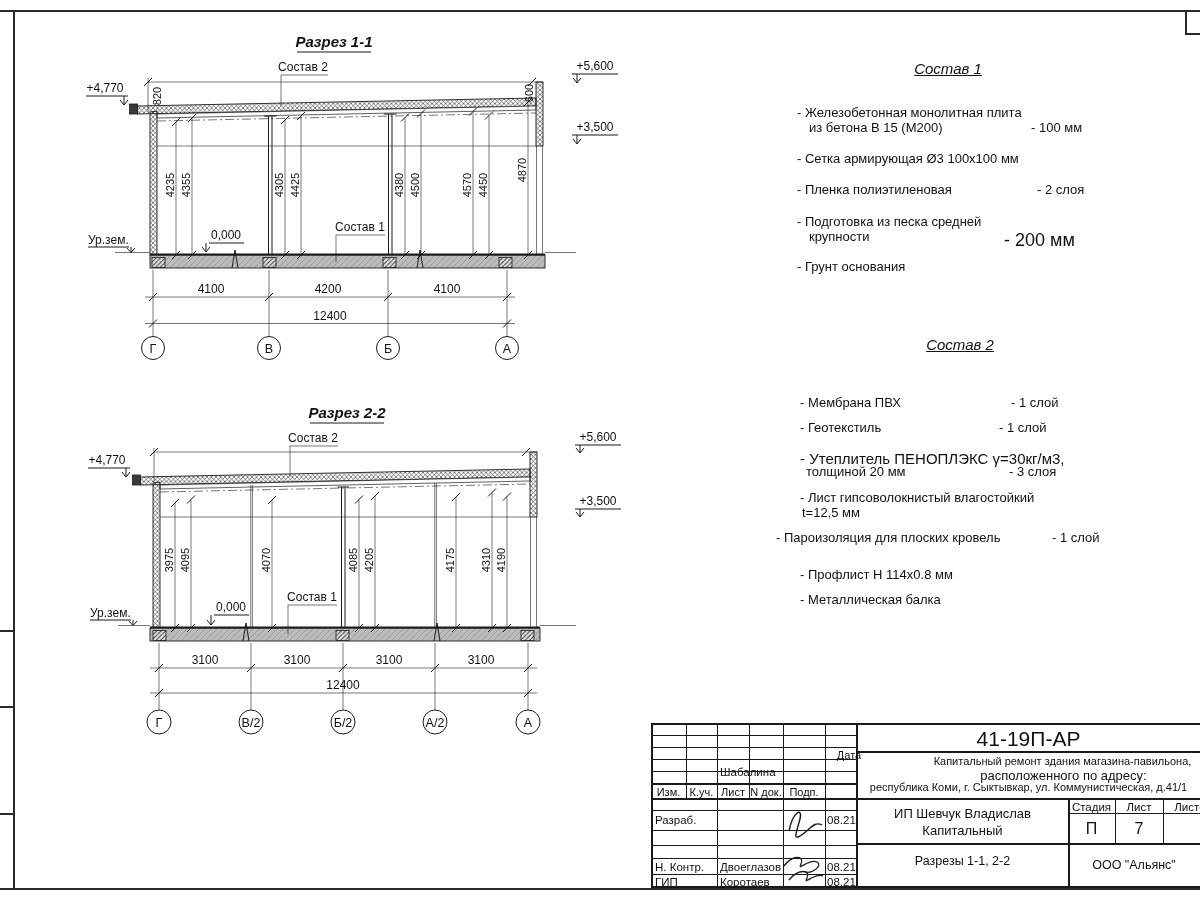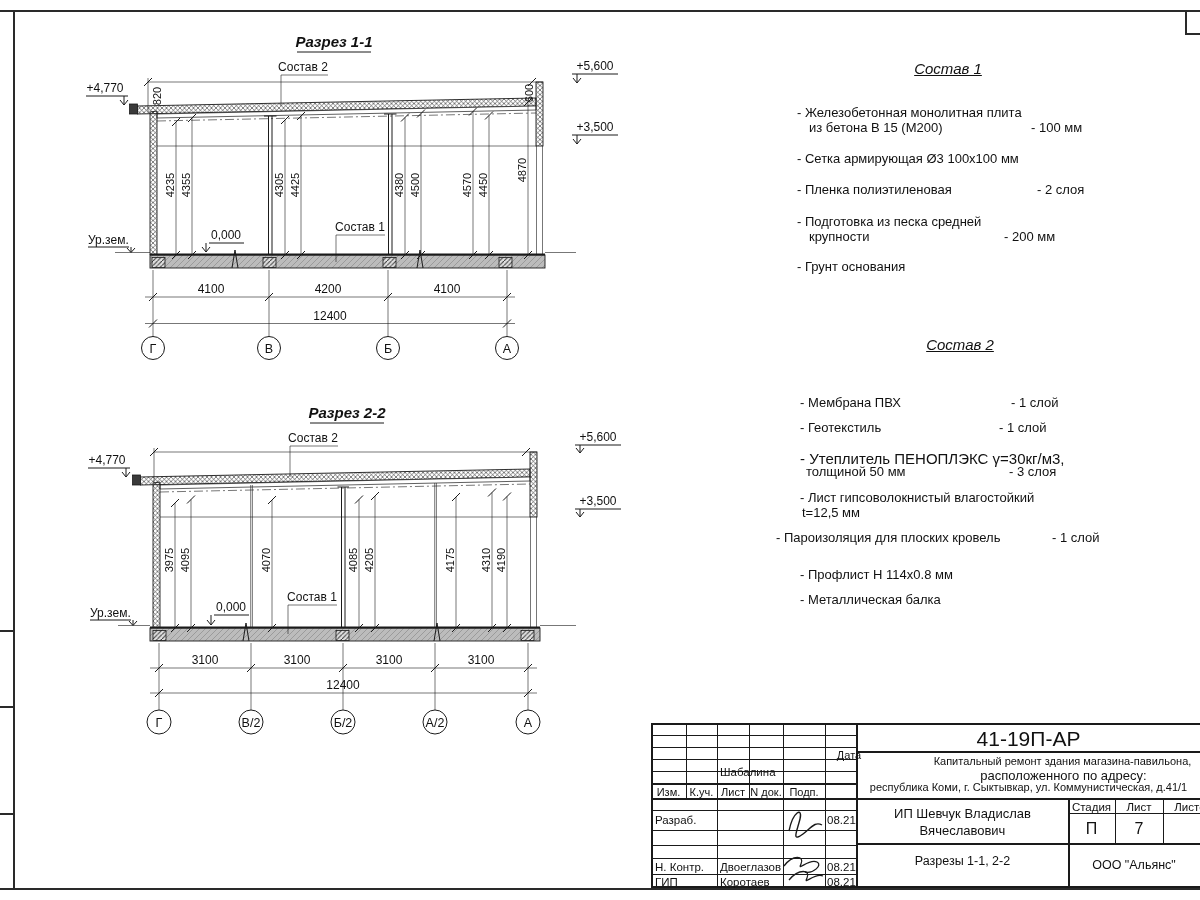--- a/index.html
+++ b/index.html
@@ -425,32 +425,32 @@
   <div>
     <div class="txt ctr it und" style="left:893px;top:60px;width:110px;font-size:15px">Состав 1</div>
     <div class="txt" style="left:797px;top:106px;font-size:13px">- Железобетонная  монолитная плита</div>
     <div class="txt" style="left:809px;top:121px;font-size:13px">из бетона В 15 (М200)</div>
     <div class="txt" style="left:1031px;top:121px;font-size:13px">- 100 мм</div>
     <div class="txt" style="left:797px;top:152px;font-size:13px">- Сетка армирующая Ø3 100x100 мм</div>
     <div class="txt" style="left:797px;top:183px;font-size:13px">- Пленка полиэтиленовая</div>
     <div class="txt" style="left:1037px;top:183px;font-size:13px">- 2 слоя</div>
     <div class="txt" style="left:797px;top:215px;font-size:13px">- Подготовка из песка средней</div>
     <div class="txt" style="left:809px;top:230px;font-size:13px">крупности</div>
-    <div class="txt" style="left:1004px;top:230px;font-size:13px">- 200 мм</div>
+    <div class="txt" style="left:1004px;top:230px;font-size:18px">- 200 мм</div>
     <div class="txt" style="left:797px;top:260px;font-size:13px">- Грунт основания</div>
   </div>
 
   <div>
     <div class="txt ctr it und" style="left:905px;top:336px;width:110px;font-size:15px">Состав 2</div>
     <div class="txt" style="left:800px;top:396px;font-size:13px">- Мембрана ПВХ</div>
     <div class="txt" style="left:1011px;top:396px;font-size:13px">- 1 слой</div>
     <div class="txt" style="left:800px;top:421px;font-size:13px">- Геотекстиль</div>
     <div class="txt" style="left:999px;top:421px;font-size:13px">- 1 слой</div>
     <div class="txt" style="left:800px;top:450px;font-size:15px">- Утеплитель ПЕНОПЛЭКС γ=30кг/м3,</div>
-    <div class="txt" style="left:806px;top:465px;font-size:13px">толщиной 50 мм</div>
+    <div class="txt" style="left:806px;top:465px;font-size:13px">толщиной 20 мм</div>
     <div class="txt" style="left:1009px;top:465px;font-size:13px">- 3 слоя</div>
     <div class="txt" style="left:800px;top:491px;font-size:13px">- Лист гипсоволокнистый влагостойкий</div>
     <div class="txt" style="left:802px;top:506px;font-size:13px">t=12,5 мм</div>
     <div class="txt" style="left:776px;top:531px;font-size:13px">- Пароизоляция для плоских кровель</div>
     <div class="txt" style="left:1052px;top:531px;font-size:13px">- 1 слой</div>
     <div class="txt" style="left:800px;top:568px;font-size:13px">- Профлист Н 114x0.8 мм</div>
     <div class="txt" style="left:800px;top:593px;font-size:13px">- Металлическая балка</div>
   </div>
 
   <div>
@@ -486,21 +486,21 @@
 
     <div class="tbl" style="left:1115px;top:798px;width:1.2px;height:45px"></div>
     <div class="tbl" style="left:1163px;top:798px;width:1.2px;height:45px"></div>
 
     <div class="tbtxt ctr" style="left:857px;top:727px;width:343px;font-size:21px">41-19П-АР</div>
     <div class="tbtxt ctr" style="left:857px;top:755px;width:411px;font-size:11px">Капитальный ремонт здания магазина-павильона,</div>
     <div class="tbtxt ctr" style="left:857px;top:768px;width:413px;font-size:13px">расположенного по адресу:</div>
     <div class="tbtxt ctr" style="left:857px;top:781px;width:343px;font-size:11px">республика Коми, г. Сыктывкар, ул. Коммунистическая, д.41/1</div>
 
     <div class="tbtxt ctr" style="left:857px;top:806px;width:211px;font-size:13px">ИП Шевчук Владислав</div>
-    <div class="tbtxt ctr" style="left:857px;top:823px;width:211px;font-size:13px">Вячеславович</div>
+    <div class="tbtxt ctr" style="left:857px;top:823px;width:211px;font-size:13px">Капитальный</div>
     <div class="tbtxt ctr" style="left:857px;top:854px;width:211px;font-size:12.5px">Разрезы 1-1, 2-2</div>
     <div class="tbtxt ctr" style="left:1068px;top:858px;width:132px;font-size:12.5px">ООО "Альянс"</div>
 
     <div class="tbtxt ctr" style="left:1068px;top:801px;width:47px;font-size:11.5px">Стадия</div>
     <div class="tbtxt ctr" style="left:1115px;top:801px;width:48px;font-size:11.5px">Лист</div>
     <div class="tbtxt ctr" style="left:1163px;top:801px;width:60px;font-size:11.5px">Листов</div>
     <div class="tbtxt ctr" style="left:1068px;top:820px;width:47px;font-size:16px">П</div>
     <div class="tbtxt ctr" style="left:1115px;top:820px;width:48px;font-size:16px">7</div>
 
     <div class="tbtxt ctr" style="left:651px;top:786px;width:35px;font-size:11px">Изм.</div>

